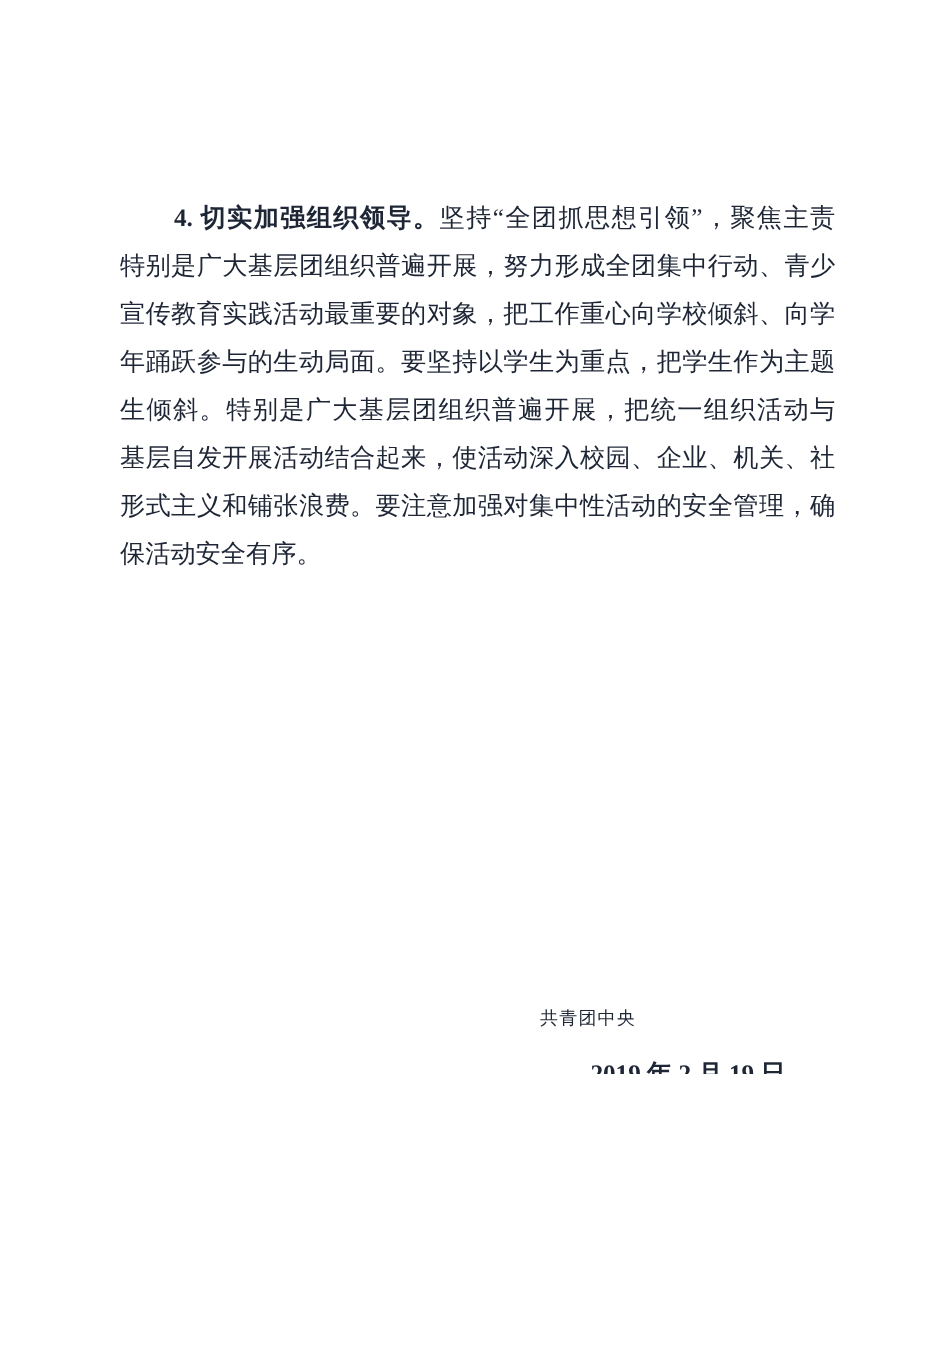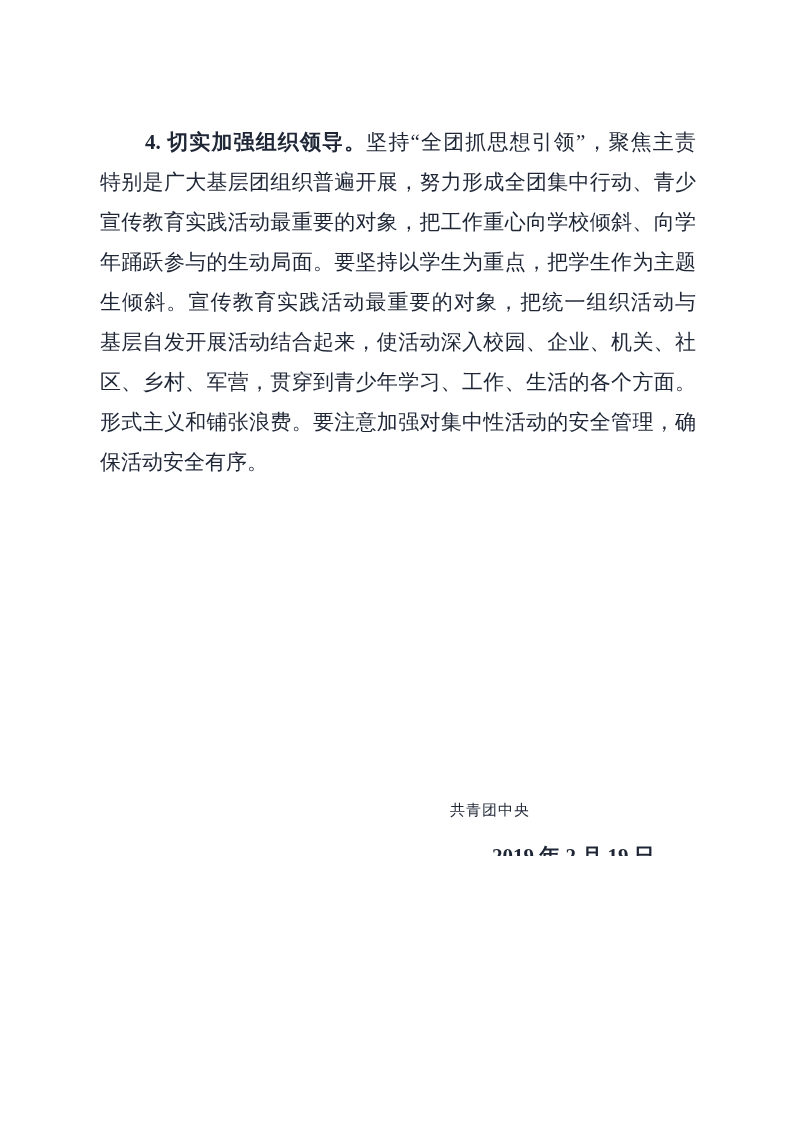--- a/index.html
+++ b/index.html
@@ -8,20 +8,21 @@
     background: #ffffff;
   }
   .page {
     position: relative;
     width: 793px;
     height: 856px;
     background: #ffffff;
     overflow: hidden;
     font-family: "Liberation Serif", "DejaVu Serif", serif;
     color: #1e2636;
+    margin-top: 39px;
   }
   .para1 {
     position: absolute;
     left: 100px;
     top: 122px;
     width: 596px;
   }
   .p-line {
     height: 40px;
     line-height: 40px;
@@ -99,23 +100,22 @@
 </head>
 <body>
 
 <div class="page">
 
   <div class="para1">
     <div class="p-line just indent1"><span class="lead">4. 切实加强组织领导。</span><span>坚持“全团抓思想引领”，聚焦主责</span></div>
     <div class="p-line just">特别是广大基层团组织普遍开展，努力形成全团集中行动、青少</div>
     <div class="p-line just">宣传教育实践活动最重要的对象，把工作重心向学校倾斜、向学</div>
     <div class="p-line just">年踊跃参与的生动局面。要坚持以学生为重点，把学生作为主题</div>
-    <div class="p-line just">生倾斜。宣传教育实践活动最重要的对象，把统一组织活动与</div>
+    <div class="p-line just">生倾斜。特别是广大基层团组织普遍开展，把统一组织活动与</div>
     <div class="p-line just">基层自发开展活动结合起来，使活动深入校园、企业、机关、社</div>
-    <div class="p-line just">区、乡村、军营，贯穿到青少年学习、工作、生活的各个方面。</div>
     <div class="p-line just">形式主义和铺张浪费。要注意加强对集中性活动的安全管理，确</div>
     <div class="p-line">保活动安全有序。</div>
   </div>
 
 
 
   <div class="sig-org">共青团中央</div>
   <div class="sig-date">2019 年 2 月 19 日</div>
 
   <div class="page-number">— 9 —</div>

